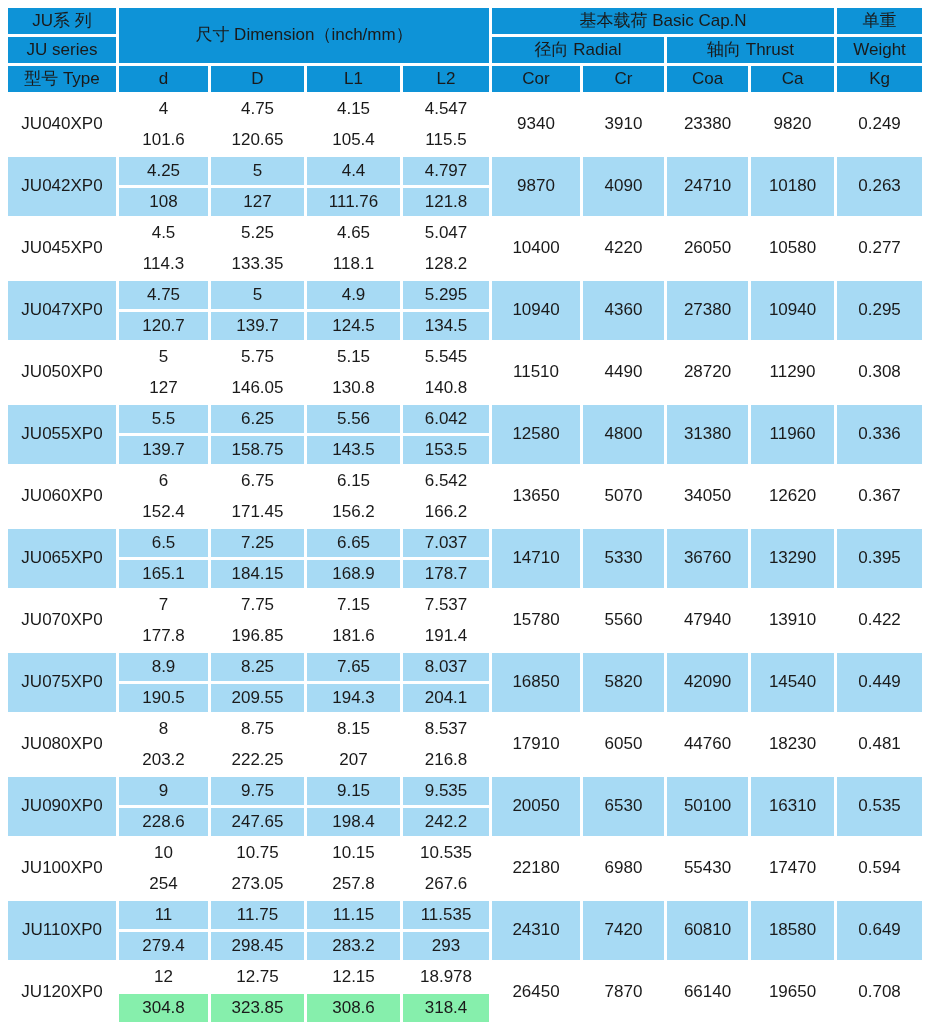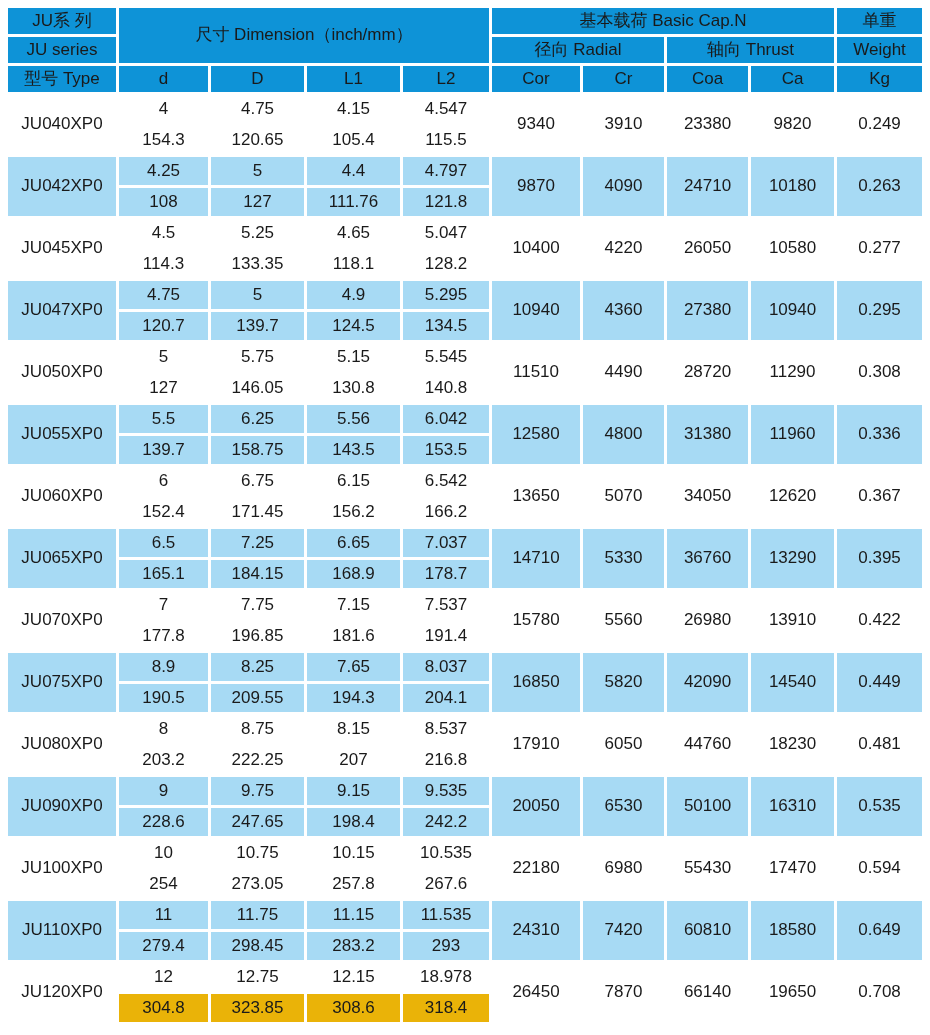--- a/index.html
+++ b/index.html
@@ -28,21 +28,21 @@
     overflow: hidden;
   }
   thead td {
     background: #0e93d7;
     color: #ffffff;
     height: 26px;
     font-size: 17px;
   }
   tbody td { height: 28px; background: #ffffff; }
   tbody td.blue { background: #a7daf4; }
-  tbody td.gray { background: #eab308; }
+  tbody td.gray { background: #86efac; }
 </style>
 </head>
 <body>
 
 <div class="page">
   <table class="spec">
     <colgroup>
       <col style="width:108px">
       <col style="width:89px">
       <col style="width:93px">
@@ -87,21 +87,21 @@
           <td class="dim-inch">4.75</td>
           <td class="dim-inch">4.15</td>
           <td class="dim-inch">4.547</td>
           <td rowspan="2" class="load">9340</td>
           <td rowspan="2" class="load">3910</td>
           <td rowspan="2" class="load">23380</td>
           <td rowspan="2" class="load">9820</td>
           <td rowspan="2" class="load">0.249</td>
         </tr>
         <tr>
-          <td class="dim-mm">154.3</td>
+          <td class="dim-mm">101.6</td>
           <td class="dim-mm">120.65</td>
           <td class="dim-mm">105.4</td>
           <td class="dim-mm">115.5</td>
         </tr>
         <tr>
           <td rowspan="2" class="type blue">JU042XP0</td>
           <td class="dim-inch blue">4.25</td>
           <td class="dim-inch blue">5</td>
           <td class="dim-inch blue">4.4</td>
           <td class="dim-inch blue">4.797</td>
@@ -226,21 +226,21 @@
           <td class="dim-mm blue">178.7</td>
         </tr>
         <tr>
           <td rowspan="2" class="type">JU070XP0</td>
           <td class="dim-inch">7</td>
           <td class="dim-inch">7.75</td>
           <td class="dim-inch">7.15</td>
           <td class="dim-inch">7.537</td>
           <td rowspan="2" class="load">15780</td>
           <td rowspan="2" class="load">5560</td>
-          <td rowspan="2" class="load">26980</td>
+          <td rowspan="2" class="load">47940</td>
           <td rowspan="2" class="load">13910</td>
           <td rowspan="2" class="load">0.422</td>
         </tr>
         <tr>
           <td class="dim-mm">177.8</td>
           <td class="dim-mm">196.85</td>
           <td class="dim-mm">181.6</td>
           <td class="dim-mm">191.4</td>
         </tr>
         <tr>

